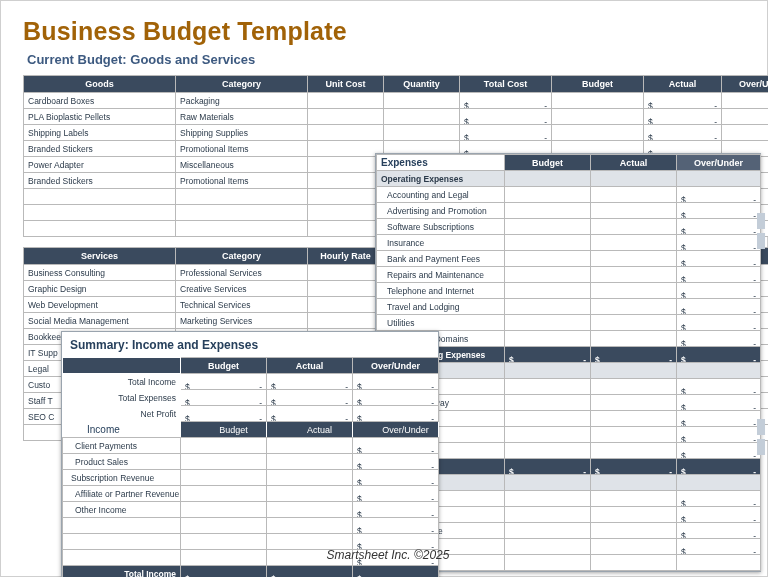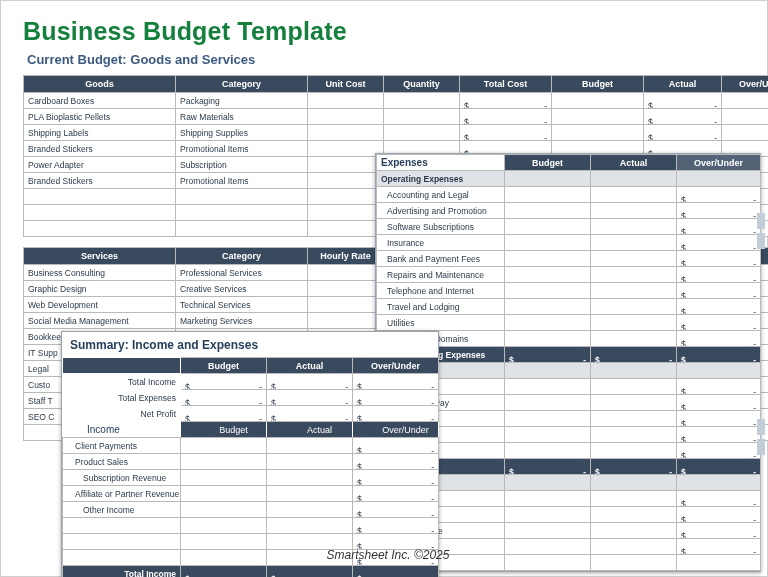--- a/index.html
+++ b/index.html
@@ -19,21 +19,21 @@
     position: relative;
     width: 768px;
     height: 577px;
     box-sizing: border-box;
     padding: 14px 12px 0 12px;
     border: 1px solid #cfcfcf;
   }
   .title {
     font-size: 25px;
     font-weight: bold;
-    color: #15803d;
+    color: #a16207;
     letter-spacing: 0.2px;
     margin: 2px 0 6px 10px;
   }
   .subtitle {
     font-size: 13px;
     font-weight: bold;
     color: #3d5a80;
     margin: 0 0 8px 14px;
   }
 
@@ -280,21 +280,21 @@
           </td>
       <td></td>
       <td class="money-cell">
             <span class="dollar">$</span>
             <span class="dash">-</span>
           </td>
       <td></td>
     </tr>
     <tr>
       <td>Power Adapter</td>
-      <td>Subscription</td>
+      <td>Miscellaneous</td>
       <td></td>
       <td></td>
       <td></td>
       <td></td>
       <td></td>
       <td></td>
     </tr>
     <tr>
       <td>Branded Stickers</td>
       <td>Promotional Items</td>
@@ -804,39 +804,39 @@
       <tr>
             <td style="padding-left:12px">Product Sales</td>
             <td></td>
             <td></td>
             <td class="money-cell">
               <span class="dollar">$</span>
               <span class="dash">-</span>
             </td>
           </tr>
       <tr>
-            <td style="padding-left:20px">Subscription Revenue</td>
+            <td style="padding-left:8px">Subscription Revenue</td>
             <td></td>
             <td></td>
             <td class="money-cell">
               <span class="dollar">$</span>
               <span class="dash">-</span>
             </td>
           </tr>
       <tr>
             <td style="padding-left:12px">Affiliate or Partner Revenue</td>
             <td></td>
             <td></td>
             <td class="money-cell">
               <span class="dollar">$</span>
               <span class="dash">-</span>
             </td>
           </tr>
       <tr>
-            <td style="padding-left:20px">Other Income</td>
+            <td style="padding-left:12px">Other Income</td>
             <td></td>
             <td></td>
             <td class="money-cell">
               <span class="dollar">$</span>
               <span class="dash">-</span>
             </td>
           </tr>
       <tr>
             <td style="padding-left:12px"></td>
             <td></td>

